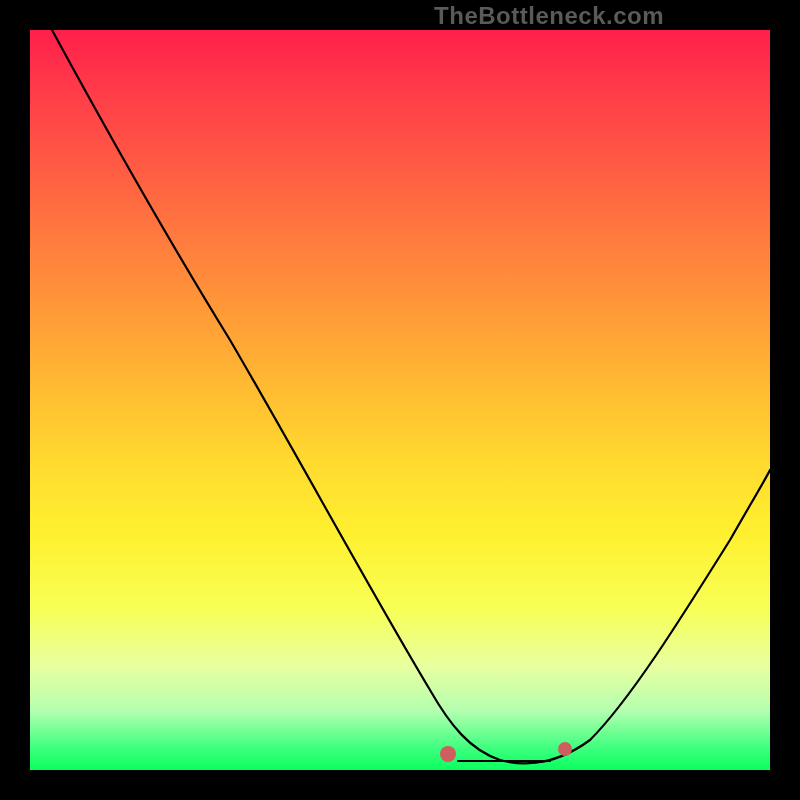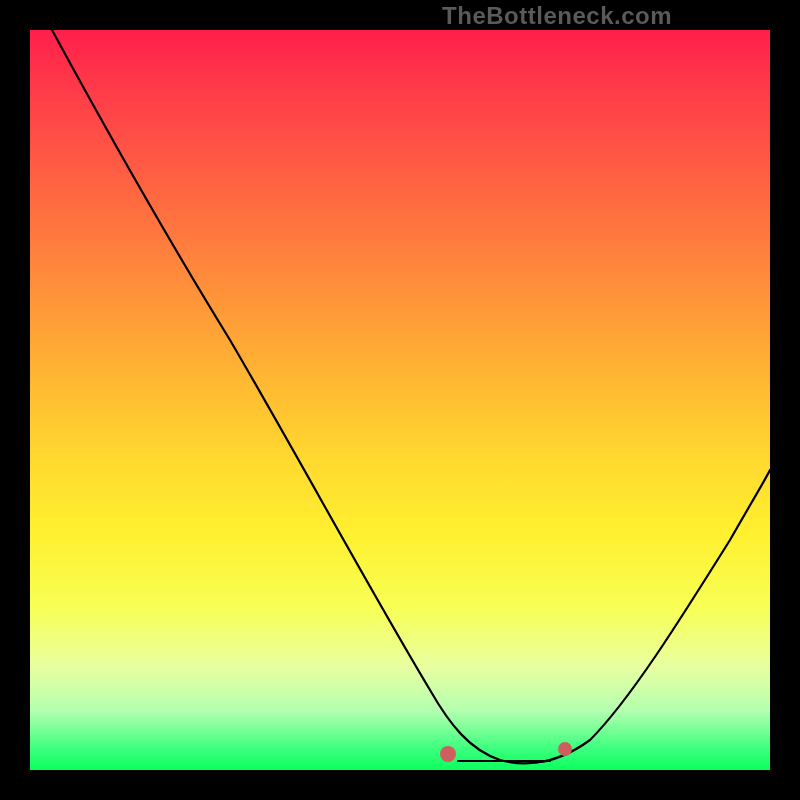--- a/index.html
+++ b/index.html
@@ -9,21 +9,20 @@
     height: 800px;
     background: #000;
     overflow: hidden;
     font-family: Arial, Helvetica, sans-serif;
   }
   .frame {
     position: relative;
     width: 672px;
     height: 800px;
     background: #000;
-    padding-left: 8px;
   }
   .watermark {
     position: absolute;
     top: 2px;
     right: 8px;
     color: #5a5a5a;
     font-size: 24px;
     font-weight: 600;
     letter-spacing: 0.5px;
     z-index: 50;

